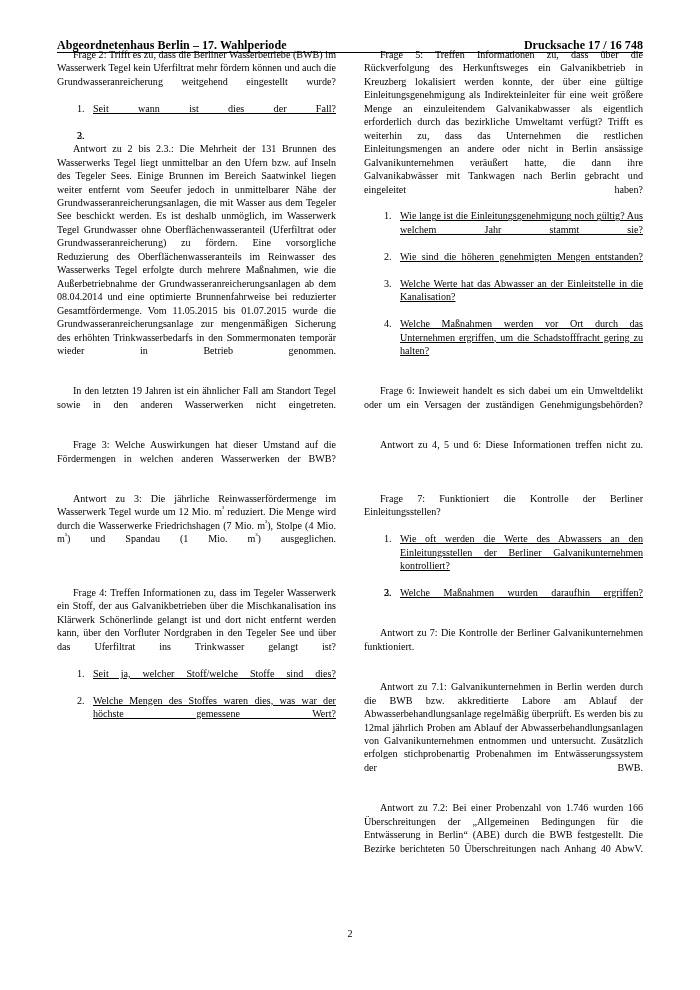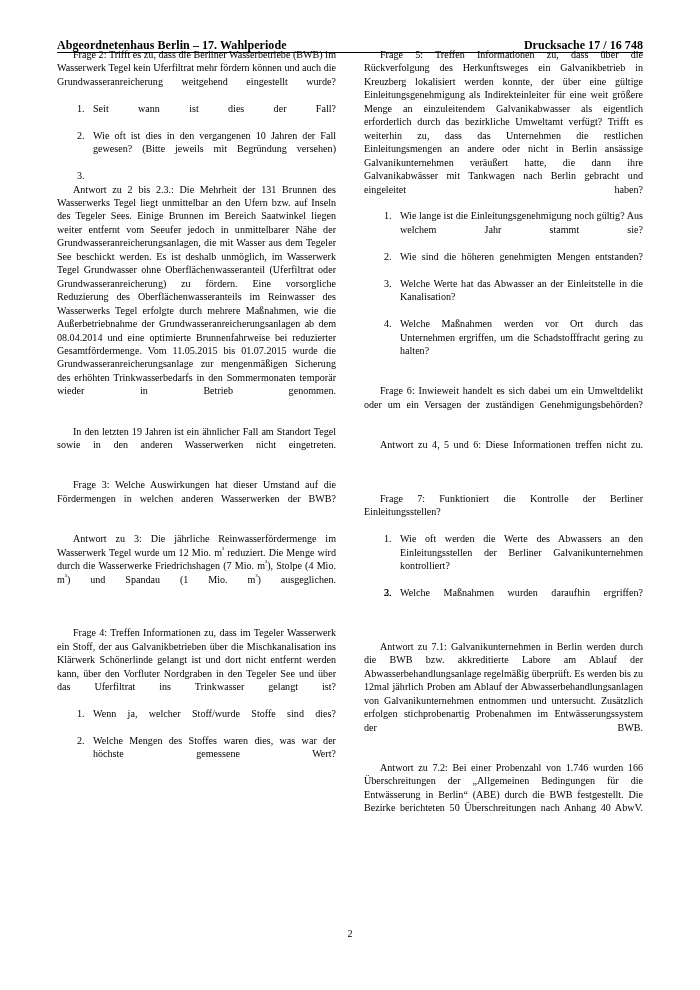--- a/index.html
+++ b/index.html
@@ -87,20 +87,21 @@
   }
   ol.qlist > li > .num {
     position: absolute;
     left: 20px;
     top: 0;
     width: 16px;
     text-align: left;
   }
   ol.qlist > li > .txt {
     display: block;
+    text-decoration: underline;
   }
   
   ol.qlist > li > .txt:after,
   p.para:after {
     content: "";
     display: inline-block;
     width: 100%;
   }
 
   sup.cube {
@@ -136,21 +137,20 @@
 
       <p class="para">Frage 2: Trifft es zu, dass die Berliner Wasserbetriebe (BWB) im Wasserwerk Tegel kein Uferfiltrat mehr fördern können und auch die Grundwasseranreicherung weitgehend eingestellt wurde?</p>
 
       <ol class="qlist">
         <li>
           <span class="num">1.</span>
           <span class="txt">Seit wann ist dies der Fall?</span>
         </li>
         <li>
           <span class="num">2.</span>
-          <span class="txt">Wie oft ist dies in den vergangenen 10 Jahren der Fall gewesen? (Bitte jeweils mit Begründung versehen)</span>
         </li>
         <li>
           <span class="num">3.</span>
         </li>
       </ol>
 
       <div class="gap"></div>
 
       <p class="para">Antwort zu 2 bis 2.3.: Die Mehrheit der 131 Brunnen des Wasserwerks Tegel liegt unmittelbar an den Ufern bzw. auf Inseln des Tegeler Sees. Einige Brunnen im Bereich Saatwinkel liegen weiter entfernt vom Seeufer jedoch in unmittelbarer Nähe der Grundwasseranreicherungsanlagen, die mit Wasser aus dem Tegeler See beschickt werden. Es ist deshalb unmöglich, im Wasserwerk Tegel Grundwasser ohne Oberflächenwasseranteil (Uferfiltrat oder Grundwasseranreicherung) zu fördern. Eine vorsorgliche Reduzierung des Oberflächenwasseranteils im Reinwasser des Wasserwerks Tegel erfolgte durch mehrere Maßnahmen, wie die Außerbetriebnahme der Grundwasseranreicherungsanlagen ab dem 08.04.2014 und eine optimierte Brunnenfahrweise bei reduzierter Gesamtfördermenge. Vom 11.05.2015 bis 01.07.2015 wurde die Grundwasseranreicherungsanlage zur mengenmäßigen Sicherung des erhöhten Trinkwasserbedarfs in den Sommermonaten temporär wieder in Betrieb genommen.</p>
 
@@ -167,21 +167,21 @@
       <p class="para"><span>Antwort zu 3: Die jährliche Reinwasserfördermenge im Wasserwerk Tegel wurde um 12 Mio. m</span><sup class="cube">³</sup><span> reduziert. Die Menge wird durch die Wasserwerke Friedrichshagen (7 Mio. m</span><sup class="cube">³</sup><span>), Stolpe (4 Mio. m</span><sup class="cube">³</sup><span>) und Spandau (1 Mio. m</span><sup class="cube">³</sup><span>) ausgeglichen.</span></p>
 
       <div class="gap"></div>
       <div class="gap"></div>
 
       <p class="para">Frage 4: Treffen Informationen zu, dass im Tegeler Wasserwerk ein Stoff, der aus Galvanikbetrieben über die Mischkanalisation ins Klärwerk Schönerlinde gelangt ist und dort nicht entfernt werden kann, über den Vorfluter Nordgraben in den Tegeler See und über das Uferfiltrat ins Trinkwasser gelangt ist?</p>
 
       <ol class="qlist">
         <li>
           <span class="num">1.</span>
-          <span class="txt">Wenn ja, welcher Stoff/wurde Stoffe sind dies?</span>
+          <span class="txt">Seit ja, welcher Stoff/welche Stoffe sind dies?</span>
         </li>
         <li>
           <span class="num">2.</span>
           <span class="txt">Welche Mengen des Stoffes waren dies, was war der höchste gemessene Wert?</span>
         </li>
       </ol>
 
     </div>
 
     <div class="col">
@@ -229,20 +229,21 @@
           <span class="num">2.</span>
         </li>
         <li>
           <span class="num">3.</span>
           <span class="txt">Welche Maßnahmen wurden daraufhin ergriffen?</span>
         </li>
       </ol>
 
       <div class="gap"></div>
 
+      <p class="para">Antwort zu 7: Die Kontrolle der Berliner Galvanikunternehmen funktioniert.</p>
 
       <div class="gap"></div>
 
       <p class="para">Antwort zu 7.1: Galvanikunternehmen in Berlin werden durch die BWB bzw. akkreditierte Labore am Ablauf der Abwasserbehandlungsanlage regelmäßig überprüft. Es werden bis zu 12mal jährlich Proben am Ablauf der Abwasserbehandlungsanlagen von Galvanikunternehmen entnommen und untersucht. Zusätzlich erfolgen stichprobenartig Probenahmen im Entwässerungssystem der BWB.</p>
 
       <div class="gap"></div>
 
       <p class="para">Antwort zu 7.2: Bei einer Probenzahl von 1.746 wurden 166 Überschreitungen der „Allgemeinen Bedingungen für die Entwässerung in Berlin“ (ABE) durch die BWB festgestellt. Die Bezirke berichteten 50 Überschreitungen nach Anhang 40 AbwV.</p>
 
     </div>

